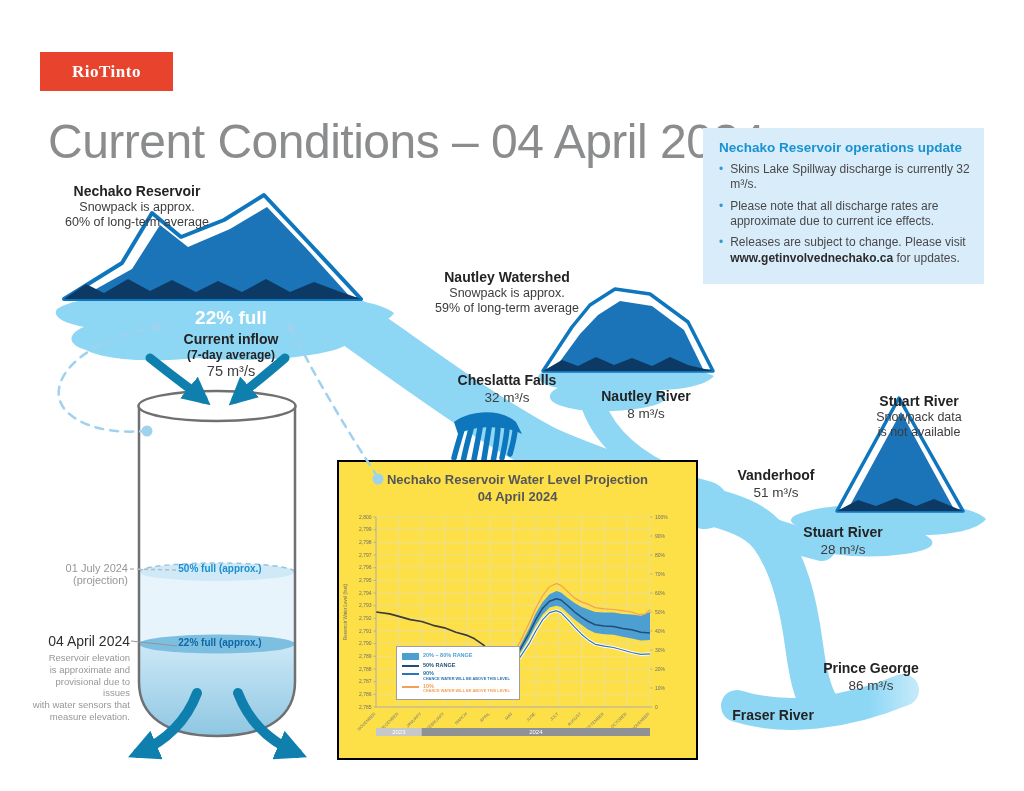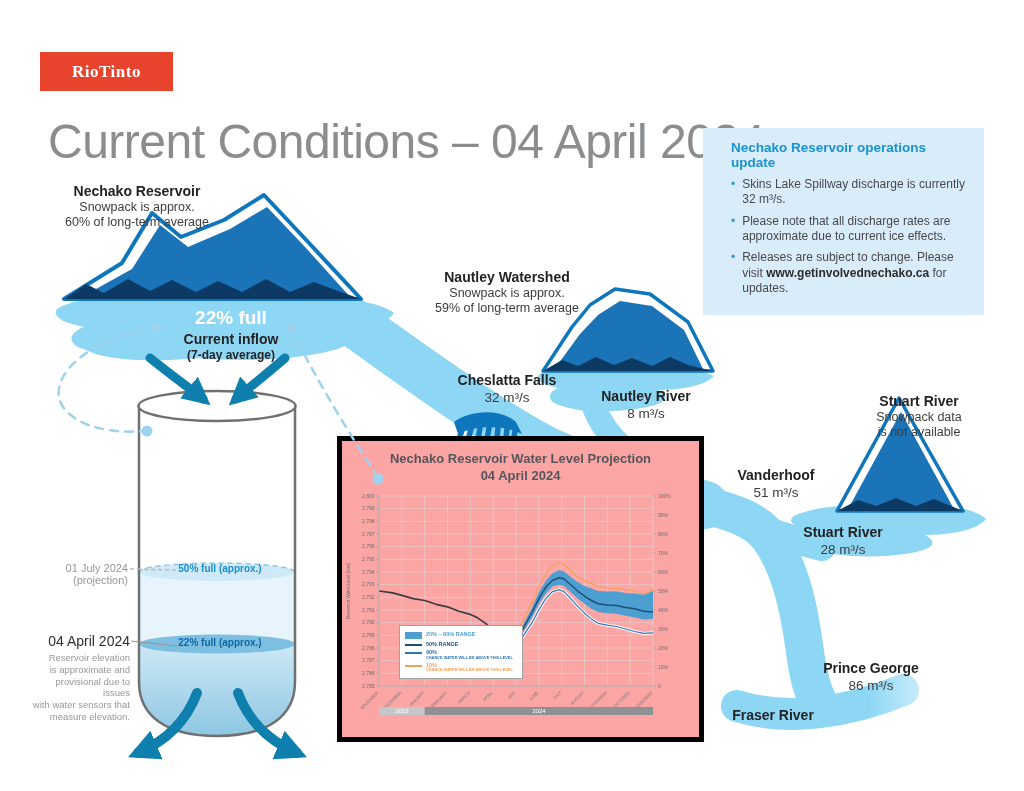--- a/index.html
+++ b/index.html
@@ -5,37 +5,37 @@
   html,body{margin:0;padding:0;background:#fff;}
   #stage{position:relative;width:1024px;height:791px;background:#fff;overflow:hidden;
          font-family:"Liberation Sans",sans-serif;color:#2c2c2e;}
   .abs{position:absolute;}
   
   #logo{left:40px;top:52px;width:133px;height:39px;display:flex;align-items:center;justify-content:center;z-index:4;}
   #logo span{font-family:"Liberation Serif",serif;font-weight:bold;font-size:17px;color:#fff;letter-spacing:.5px;}
   
   #page-title{left:48px;top:114px;font-size:48px;font-weight:400;color:#8a8c8e;letter-spacing:-.5px;z-index:4;}
   
-  #update-box{left:703px;top:128px;width:281px;box-sizing:border-box;padding:12px 14px 12px 28px;
+  #update-box{left:703px;top:128px;width:281px;box-sizing:border-box;padding:12px 14px 12px 16px;
               background:#d9ecf9;z-index:4;}
   #update-box h3{margin:0 0 7px 0;font-size:13.5px;}
   .bullet{display:flex;font-size:12px;color:#48484a;line-height:1.28;margin-bottom:6px;}
   .bullet .dot{color:#2e9bd6;margin-right:7px;font-size:12px;}
   .bold-inline{font-weight:bold;color:#2c2c2e;}
   
   .cblock{text-align:center;z-index:4;}
   .loc-title{font-weight:bold;font-size:14px;color:#232325;line-height:1.2;}
   .loc-sub{font-size:12.5px;color:#3c3c3e;line-height:1.25;}
   .val{font-size:13.5px;color:#3c3c3e;line-height:1.3;}
   #res-fill-label{font-size:19px;font-weight:bold;color:#fff;}
   .small-blue{font-size:10px;font-weight:bold;}
   .gray-note{font-size:9.5px;color:#96979a;line-height:1.24;text-align:right;}
   .gray-lab{font-size:11px;color:#96979a;}
   
-  #chart{left:337px;top:436px;width:357px;height:296px;background:#fca5a5;border:5px solid #000000;z-index:3;}
+  #chart{left:337px;top:460px;width:357px;height:296px;background:#fde047;border:2px solid #000000;z-index:3;}
   #chart .ct{position:absolute;width:100%;text-align:center;font-size:13px;font-weight:bold;color:#55565a;}
   #chart-svg{position:absolute;left:0;top:0;}
   #legend{position:absolute;left:57px;top:184px;width:124px;background:#fff;border:1px solid #a0a0a2;
           box-sizing:border-box;padding:3px 5px;z-index:2;}
   .lg-row{display:flex;align-items:flex-start;margin:2px 0;}
   .lg-sw{width:17px;height:7px;flex:0 0 17px;margin-top:1px;margin-right:4px;}
   .lg-ln{width:17px;height:2px;flex:0 0 17px;margin-top:3px;margin-right:4px;}
   .lg-lab{font-size:5.5px;font-weight:bold;line-height:1.15;}
   .lg-sub{font-size:3.9px;font-weight:bold;line-height:1.15;}
   svg text{font-family:"Liberation Sans",sans-serif;}
@@ -168,20 +168,21 @@
     <div class="loc-title">Nechako Reservoir</div>
     <div class="loc-sub">Snowpack is approx.</div>
     <div class="loc-sub">60% of long-term average</div>
   </div>
   <div id="res-fill-label" class="abs cblock" style="left:131px;top:307px;width:200px;">
     <span>22% full</span>
   </div>
   <div class="abs cblock" style="left:131px;top:331px;width:200px;">
     <div class="loc-title">Current inflow</div>
     <div class="loc-title" style="font-size:12px;">(7-day average)</div>
+    <div class="val" style="font-size:14.5px;">75 m³/s</div>
   </div>
 
   <div class="abs cblock" style="left:387px;top:269px;width:240px;">
     <div class="loc-title">Nautley Watershed</div>
     <div class="loc-sub">Snowpack is approx.</div>
     <div class="loc-sub">59% of long-term average</div>
   </div>
 
   <div class="abs cblock" style="left:427px;top:372px;width:160px;">
     <div class="loc-title">Cheslatta Falls</div>

